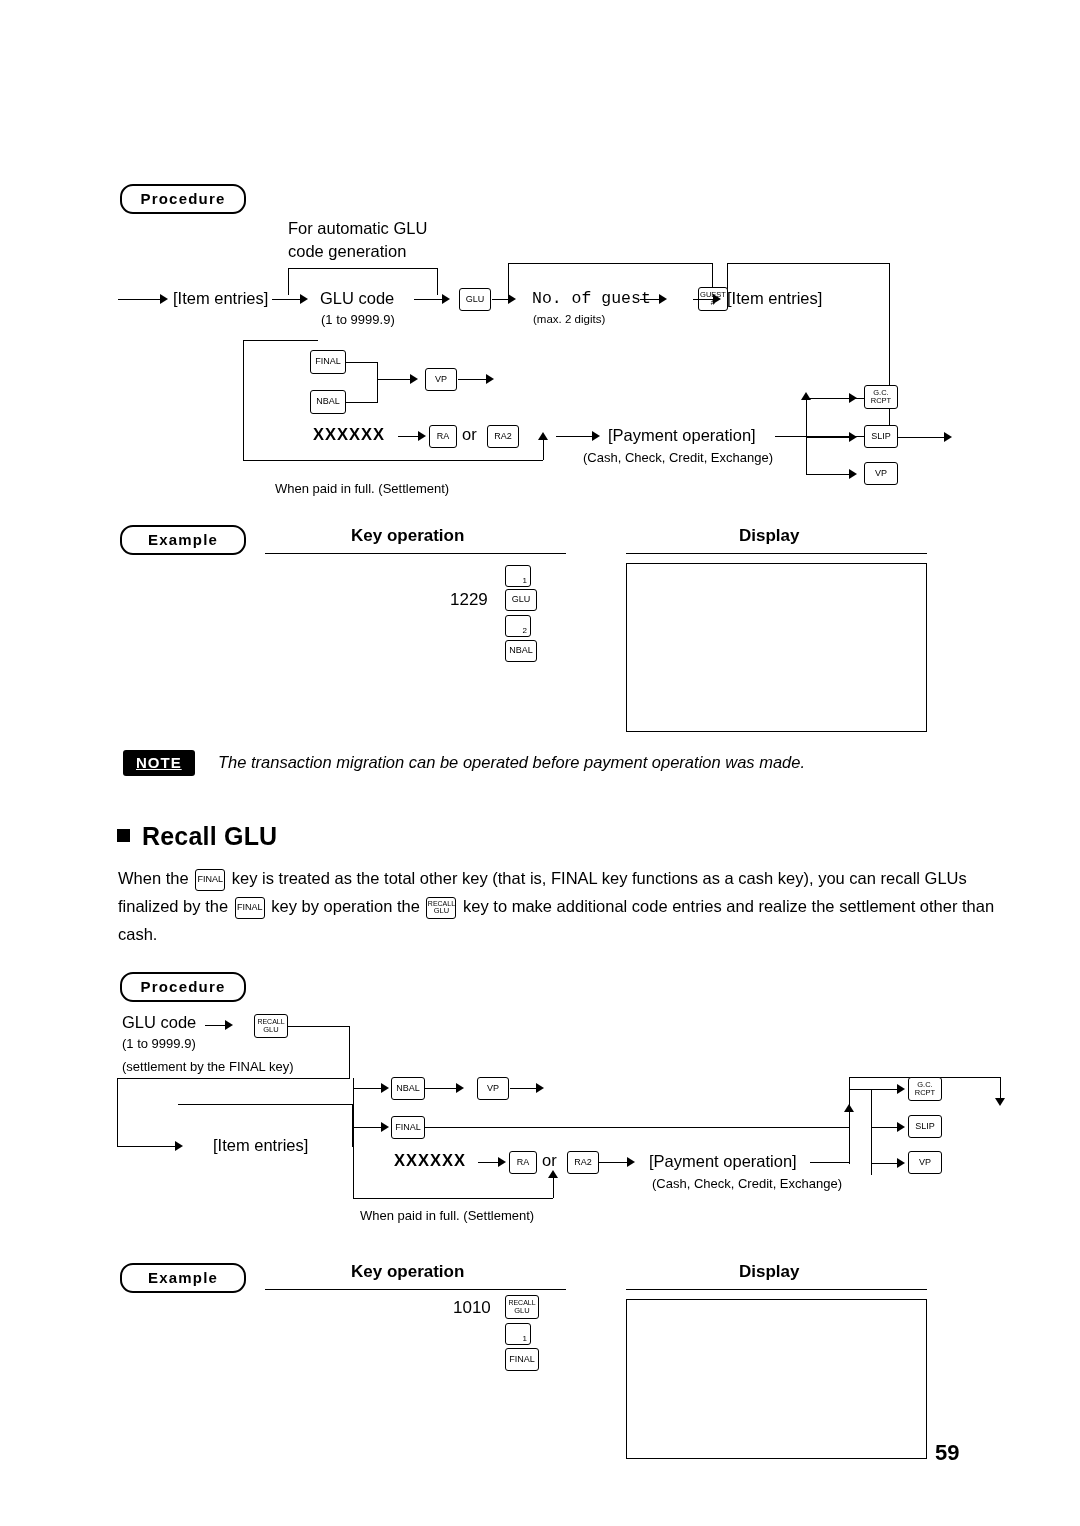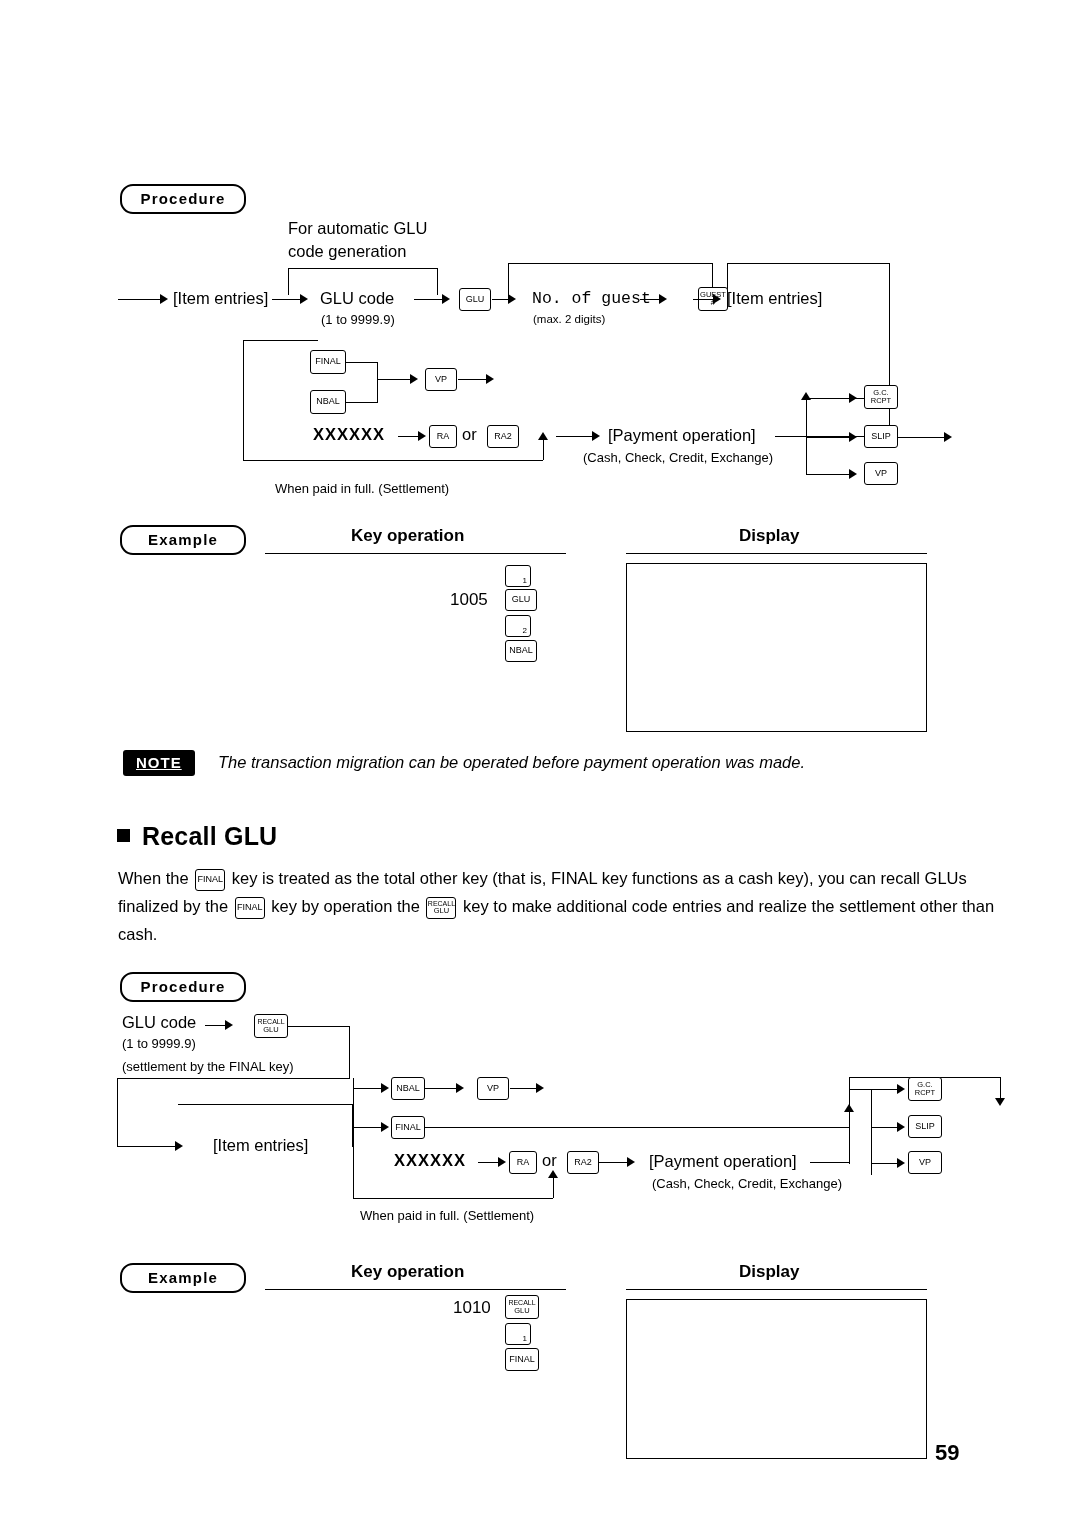--- a/index.html
+++ b/index.html
@@ -306,21 +306,21 @@
 
   <div class="hline" style="left:898px; top:437px; width:48px;"></div>
   <div class="arr" style="left:944px; top:432px;"></div>
 
   <div class="pill" style="left:120px; top:525px; width:122px;">Example</div>
   <div class="colhead" style="left:351px; top:526px;">Key operation</div>
   <div class="rule" style="left:265px; top:553px; width:301px;"></div>
   <div class="colhead" style="left:739px; top:526px;">Display</div>
   <div class="rule" style="left:626px; top:553px; width:301px;"></div>
 
-  <div class="num" style="left:450px; top:590px;">1005</div>
+  <div class="num" style="left:450px; top:590px;">1229</div>
   <div class="key" style="left:505px; top:565px; width:26px; height:22px; font-size:8px; align-items:flex-end; justify-content:flex-end; padding-right:3px; padding-bottom:1px;">1</div>
   <div class="key" style="left:505px; top:589px; width:32px; height:22px;">GLU</div>
   <div class="key" style="left:505px; top:615px; width:26px; height:22px; font-size:8px; align-items:flex-end; justify-content:flex-end; padding-right:3px; padding-bottom:1px;">2</div>
   <div class="key" style="left:505px; top:640px; width:32px; height:22px;">NBAL</div>
 
   <div class="disp-box" style="left:626px; top:563px; width:301px; height:169px;"></div>
 
   <div class="note-badge" style="left:123px; top:750px;text-decoration:underline;">NOTE</div>
   <div class="note-text" style="left:218px; top:753px;">The transaction migration can be operated before payment operation was made.</div>
 

